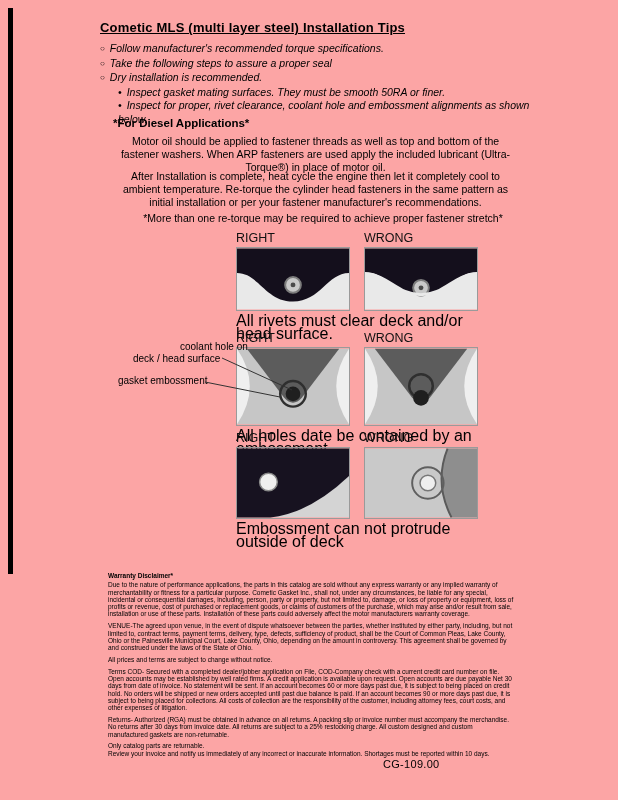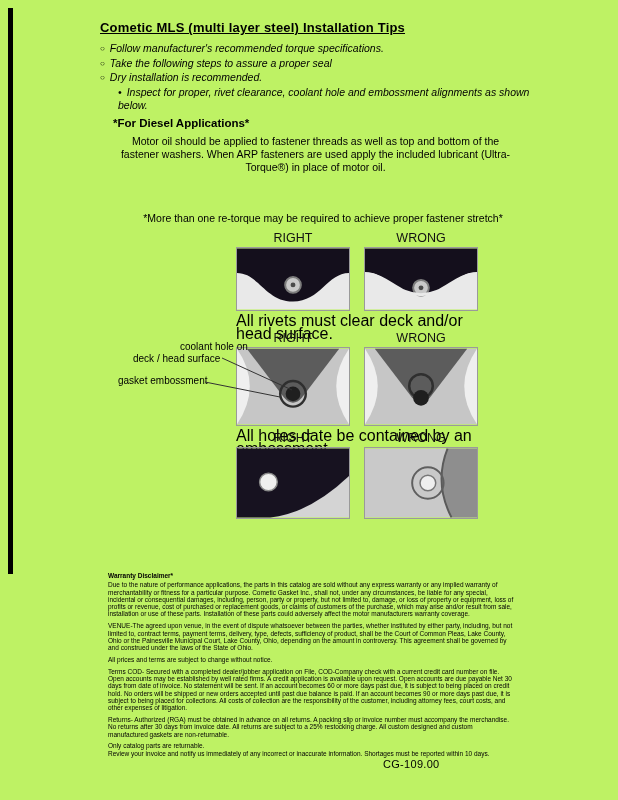--- a/index.html
+++ b/index.html
@@ -1,29 +1,29 @@
 <!DOCTYPE html>
 <html><head>
 <meta charset="utf-8">
 <style>
   html,body{margin:0;padding:0;background:#ffffff;}
-  #page{position:relative;width:618px;height:800px;background:#bef264;
+  #page{position:relative;width:618px;height:800px;background:#fca5a5;
         font-family:"Liberation Sans",sans-serif;color:#000;overflow:hidden;}
   .abs{position:absolute;}
   .spine{background:#000;}
   .title{font-size:13px;font-weight:bold;text-decoration:underline;letter-spacing:.2px;}
   .bullets{font-size:10.5px;line-height:13.5px;font-style:italic;}
   .bullet::before{content:"\25CB";margin-right:5px;font-size:8px;position:relative;top:-1px;}
   .subbullet{margin-left:18px;}
   .subbullet::before{content:"\2022";margin-right:5px;}
   .heading{font-size:11.5px;font-weight:bold;}
   .body-text{font-size:10.5px;line-height:13px;text-align:center;}
   .fig-row{width:242px;}
   .fig-labels{display:flex;gap:14px;}
-  .fig-label{width:114px;text-align:center;font-size:12.5px;color:#111;}
+  .fig-label{width:114px;font-size:12.5px;color:#111;}
   .fig-images{display:flex;gap:14px;margin-top:2px;}
   .fig-img{display:block;border:1px solid #9a9a9a;}
   .caption{font-size:16px;margin-top:4px;line-height:12.5px;}
   .annotation{font-size:10px;line-height:12px;}
   .disclaimer{font-size:6.5px;line-height:7.3px;width:406px;}
   .disclaimer p{margin:0 0 4.5px 0;}
   .disc-head{font-weight:bold;margin-bottom:2px;}
   .footer-code{font-size:11px;letter-spacing:.3px;}
 </style>
 </head>
@@ -32,25 +32,27 @@
 <div id="page">
 
   <div class="abs spine" style="left:8px;top:8px;width:5px;height:566px;"></div>
 
   <div class="abs title" style="left:100px;top:20px;">Cometic MLS (multi layer steel) Installation Tips</div>
 
   <div class="abs bullets" style="left:100px;top:42px;width:460px;">
     <div class="bullet">Follow manufacturer's recommended torque specifications.</div>
     <div class="bullet">Take the following steps to assure a proper seal</div>
     <div class="bullet">Dry installation is recommended.</div>
+    <div class="subbullet">Inspect gasket mating surfaces.  They must be smooth 50RA or finer.</div>
     <div class="subbullet">Inspect for proper, rivet clearance, coolant hole and embossment alignments as shown below.</div>
   </div>
 
   <div class="abs heading" style="left:113px;top:117px;">*For Diesel Applications*</div>
   <div class="abs body-text" style="left:113px;top:135px;width:405px;">Motor oil should be applied to fastener threads as well as top and bottom of the fastener washers. When ARP fasteners are used apply the included lubricant (Ultra-Torque®) in place of motor oil.</div>
+  <div class="abs body-text" style="left:113px;top:170px;width:405px;">After Installation is complete, heat cycle the engine then let it completely cool to ambient temperature. Re-torque the cylinder head fasteners in the same pattern as initial installation or per your fastener manufacturer's recommendations.</div>
   <div class="abs body-text" style="left:113px;top:212px;width:420px;">*More than one re-torque may be required to achieve proper fastener stretch*</div>
 
   <div class="abs fig-row" style="left:236px;top:231px;">
     <div class="fig-labels">
       <div class="fig-label">RIGHT</div>
       <div class="fig-label">WRONG</div>
     </div>
     <div class="fig-images">
       <svg class="fig-img" width="114" height="62" viewBox="0 0 114 62">
         <rect width="114" height="62" fill="#e9e9e9"></rect>
@@ -116,20 +118,21 @@
       </svg>
       <svg class="fig-img" width="114" height="70" viewBox="0 0 114 70">
         <rect width="114" height="70" fill="#c9c9c9"></rect>
         <path d="M84,0 Q70,35 88,70 H114 V0 Z" fill="#8e8e8e"></path>
         <path d="M84,0 Q70,35 88,70" stroke="#5a5a5a" stroke-width="2" fill="none"></path>
         <circle cx="64" cy="35" r="16" fill="none" stroke="#5f5f5f" stroke-width="2"></circle>
         <circle cx="64" cy="35" r="8" fill="#eeeeee" stroke="#777" stroke-width="1.5"></circle>
       </svg>
     </div>
     <div class="caption">
+      <div>Embossment can not protrude outside of deck</div>
     </div>
   </div>
 
   <div class="abs disclaimer" style="left:108px;top:572px;">
     <div class="disc-head">Warranty Disclaimer*</div>
     <p>Due to the nature of performance applications, the parts in this catalog are sold without any express warranty or any implied warranty of merchantability or fitness for a particular purpose.  Cometic Gasket Inc., shall not, under any circumstances, be liable for any special, incidental or consequential damages, including, person, party or property, but not limited to, damage, or loss of property or equipment, loss of profits or revenue, cost of purchased or replacement goods, or claims of customers of the purchase, which may arise and/or result from sale, installation or use of these parts.  Installation of these parts could adversely affect the motor manufacturers warranty coverage.</p>
     <p>VENUE-The agreed upon venue, in the event of dispute whatsoever between the parties, whether instituted by either party, including, but not limited to, contract terms, payment terms, delivery, type, defects, sufficiency of product, shall be the Court of Common Pleas, Lake County, Ohio or the Painesville Municipal Court, Lake County, Ohio, depending on the amount in controversy. This agreement shall be governed by and construed under the laws of the State of Ohio.</p>
     <p>All prices and terms are subject to change without notice.</p>
     <p>Terms COD- Secured with a completed dealer/jobber application on File, COD-Company check with a current credit card number on file.  Open accounts may be established by well rated firms.  A credit application is available upon request.  Open accounts are due payable Net 30 days from date of invoice.  No statement will be sent.  If an account becomes 60 or more days past due, it is subject to being placed on credit hold.  No orders will be shipped or new orders accepted until past due balance is paid.  If an account becomes 90 or more days past due, it is subject to being placed for collections.  All costs of collection are the responsibility of the customer, including attorney fees, court costs, and other expenses of litigation.</p>
     <p>Returns- Authorized (RGA) must be obtained in advance on all returns.  A packing slip or invoice number must accompany the merchandise.  No returns after 30 days from invoice date.  All returns are subject to a 25% restocking charge.  All custom designed and custom manufactured gaskets are non-returnable.</p>

